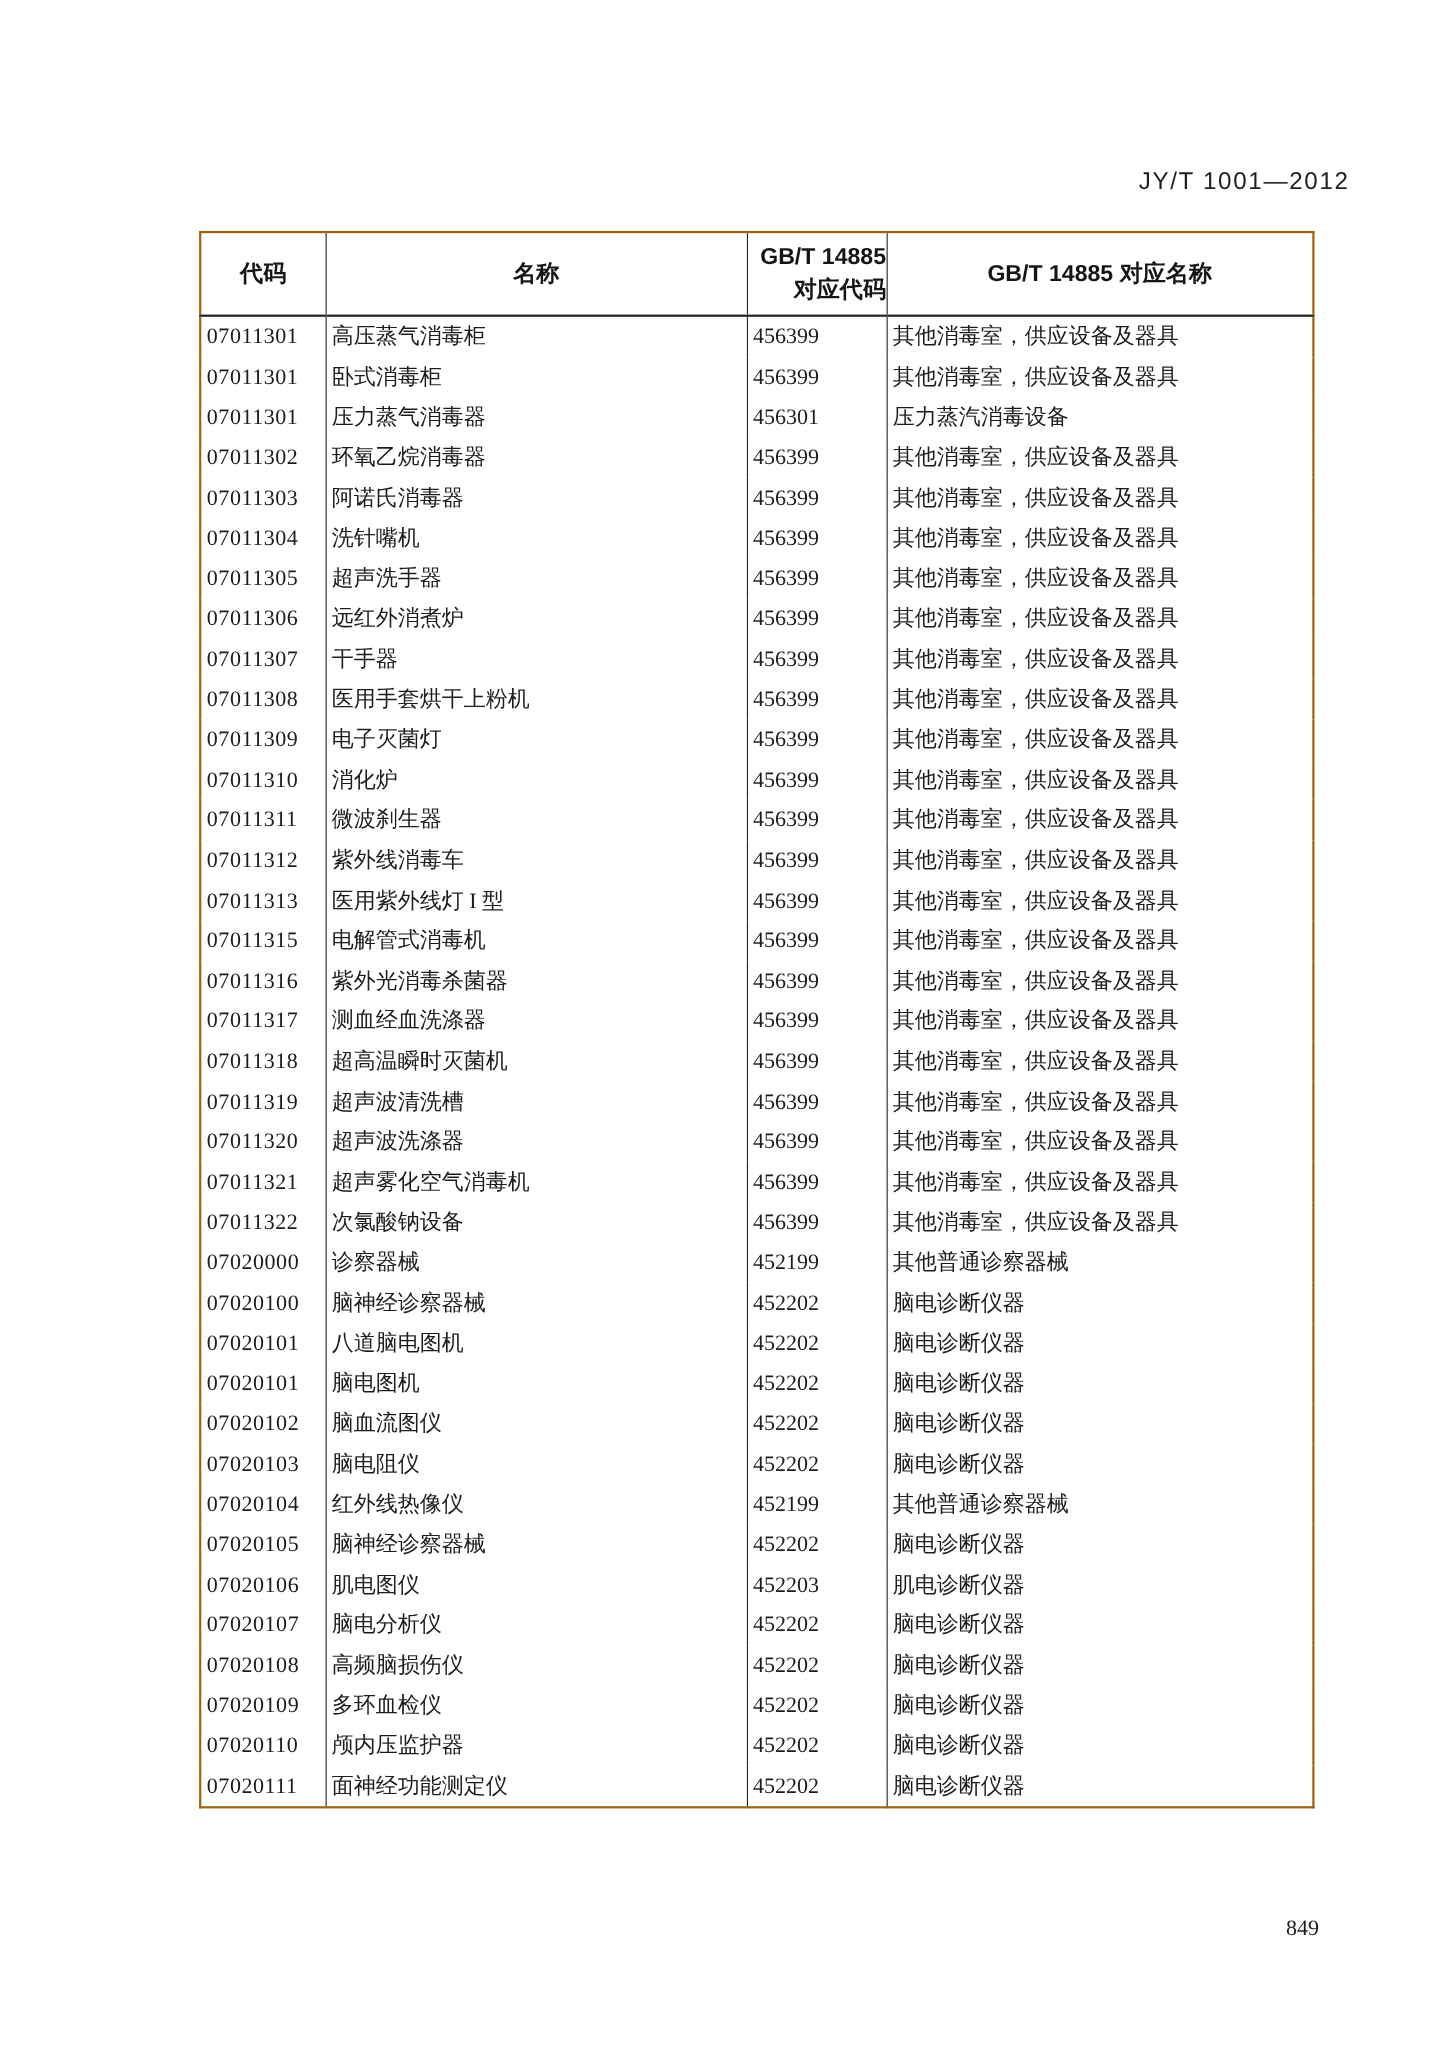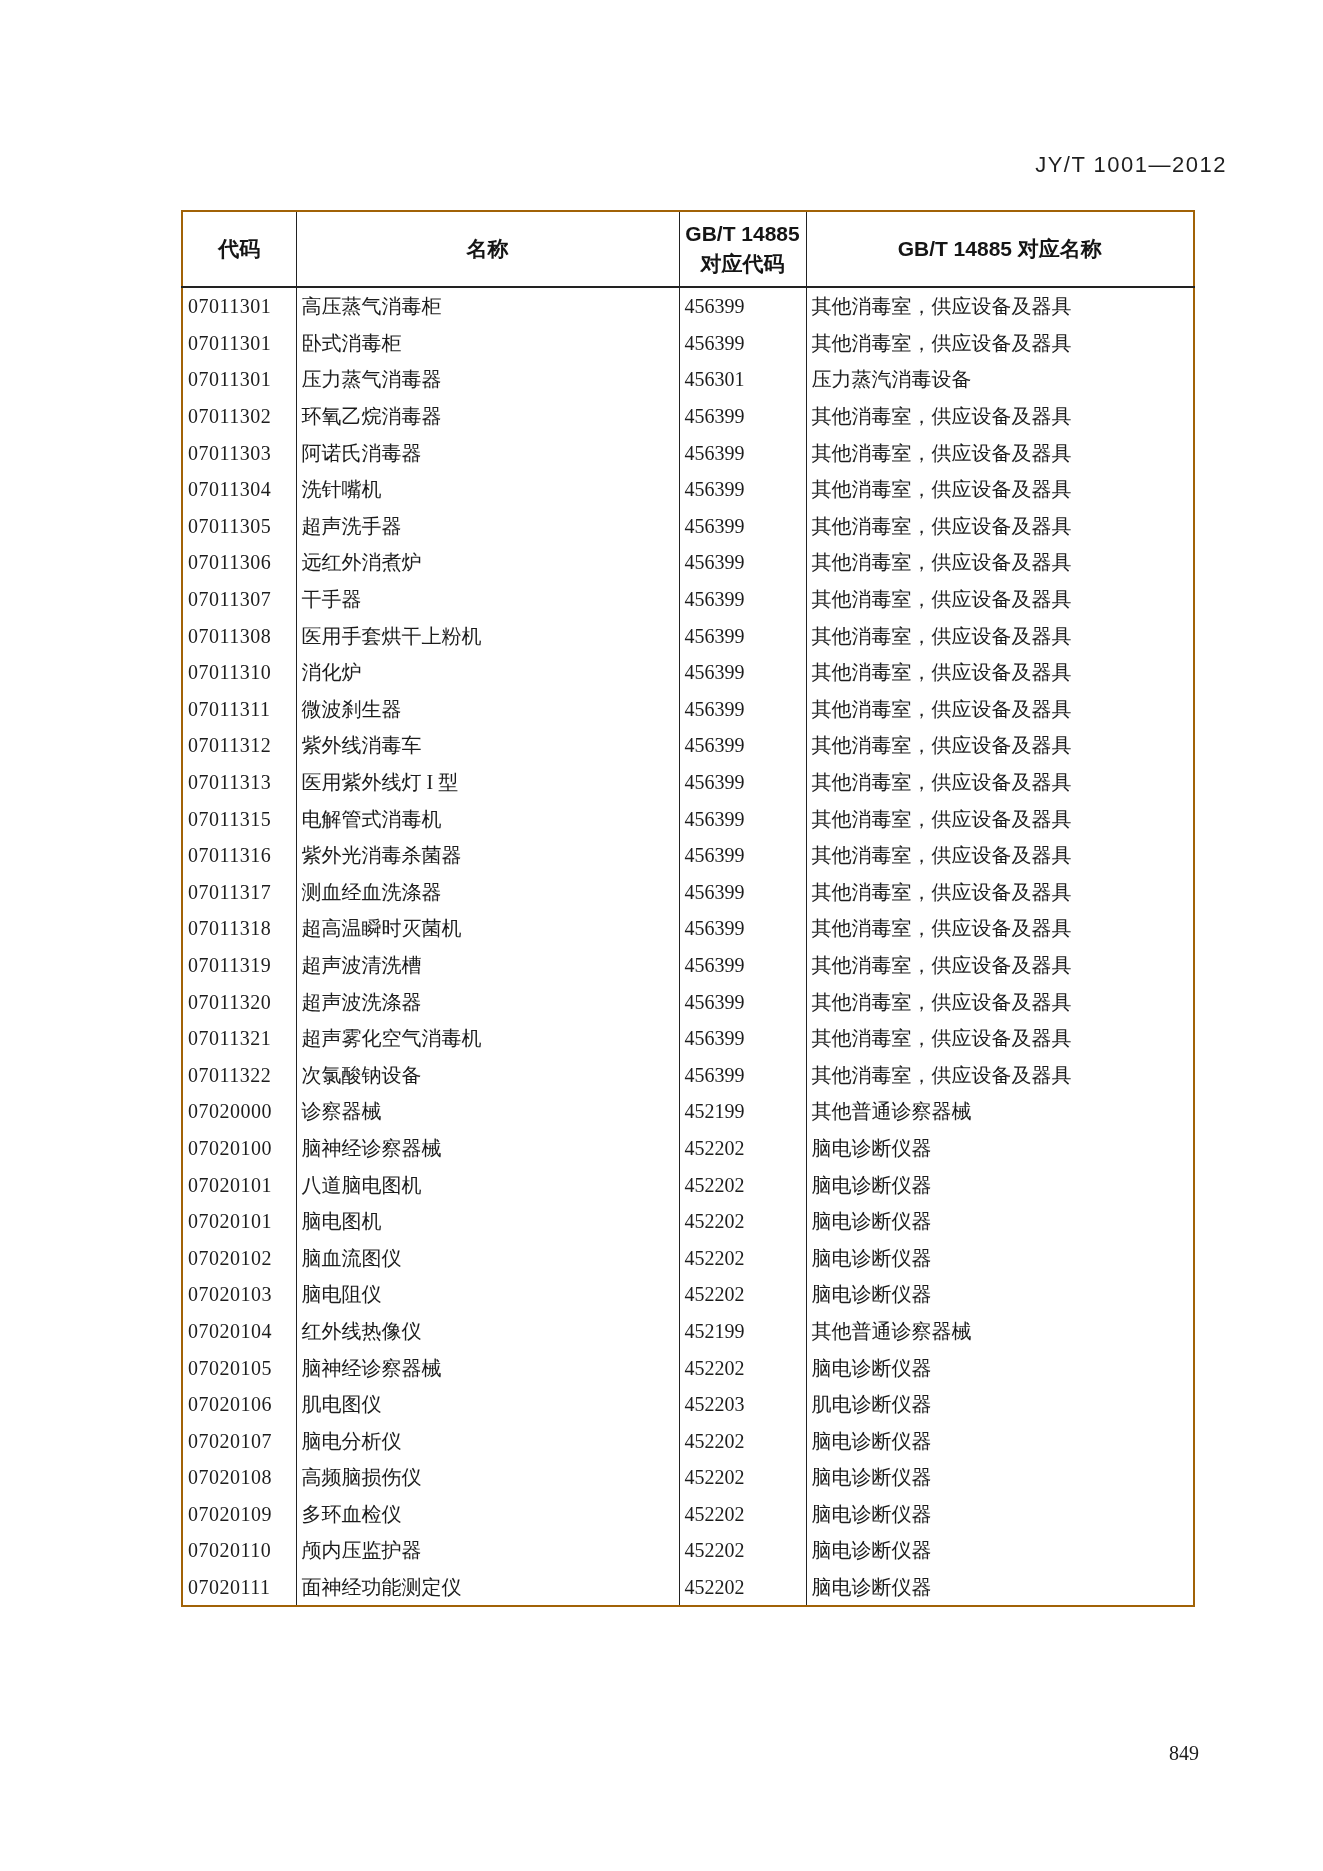--- a/index.html
+++ b/index.html
@@ -68,21 +68,21 @@
   }
   tbody td.c1 { letter-spacing: 0.5px; }
   .page-num {
     position: absolute;
     top: 1742px;
     left: 1141px;
     font-size: 20px;
     color: #1c1c1c;
     font-family: "Liberation Serif", "DejaVu Serif", serif;
   }
-  .hdr-two-line span { display: block; }
+  .hdr-two-line span { display: block; text-align: right; }
 </style>
 </head>
 <body>
 
 <div class="page">
 
   <div class="doc-ref">JY/T 1001—2012</div>
 
   <table class="mapping">
     <colgroup>
@@ -157,20 +157,26 @@
           <td class="c3">456399</td>
           <td class="c4">其他消毒室，供应设备及器具</td>
         </tr>
         <tr>
           <td class="c1">07011308</td>
           <td class="c2">医用手套烘干上粉机</td>
           <td class="c3">456399</td>
           <td class="c4">其他消毒室，供应设备及器具</td>
         </tr>
         <tr>
+          <td class="c1">07011309</td>
+          <td class="c2">电子灭菌灯</td>
+          <td class="c3">456399</td>
+          <td class="c4">其他消毒室，供应设备及器具</td>
+        </tr>
+        <tr>
           <td class="c1">07011310</td>
           <td class="c2">消化炉</td>
           <td class="c3">456399</td>
           <td class="c4">其他消毒室，供应设备及器具</td>
         </tr>
         <tr>
           <td class="c1">07011311</td>
           <td class="c2">微波刹生器</td>
           <td class="c3">456399</td>
           <td class="c4">其他消毒室，供应设备及器具</td>

